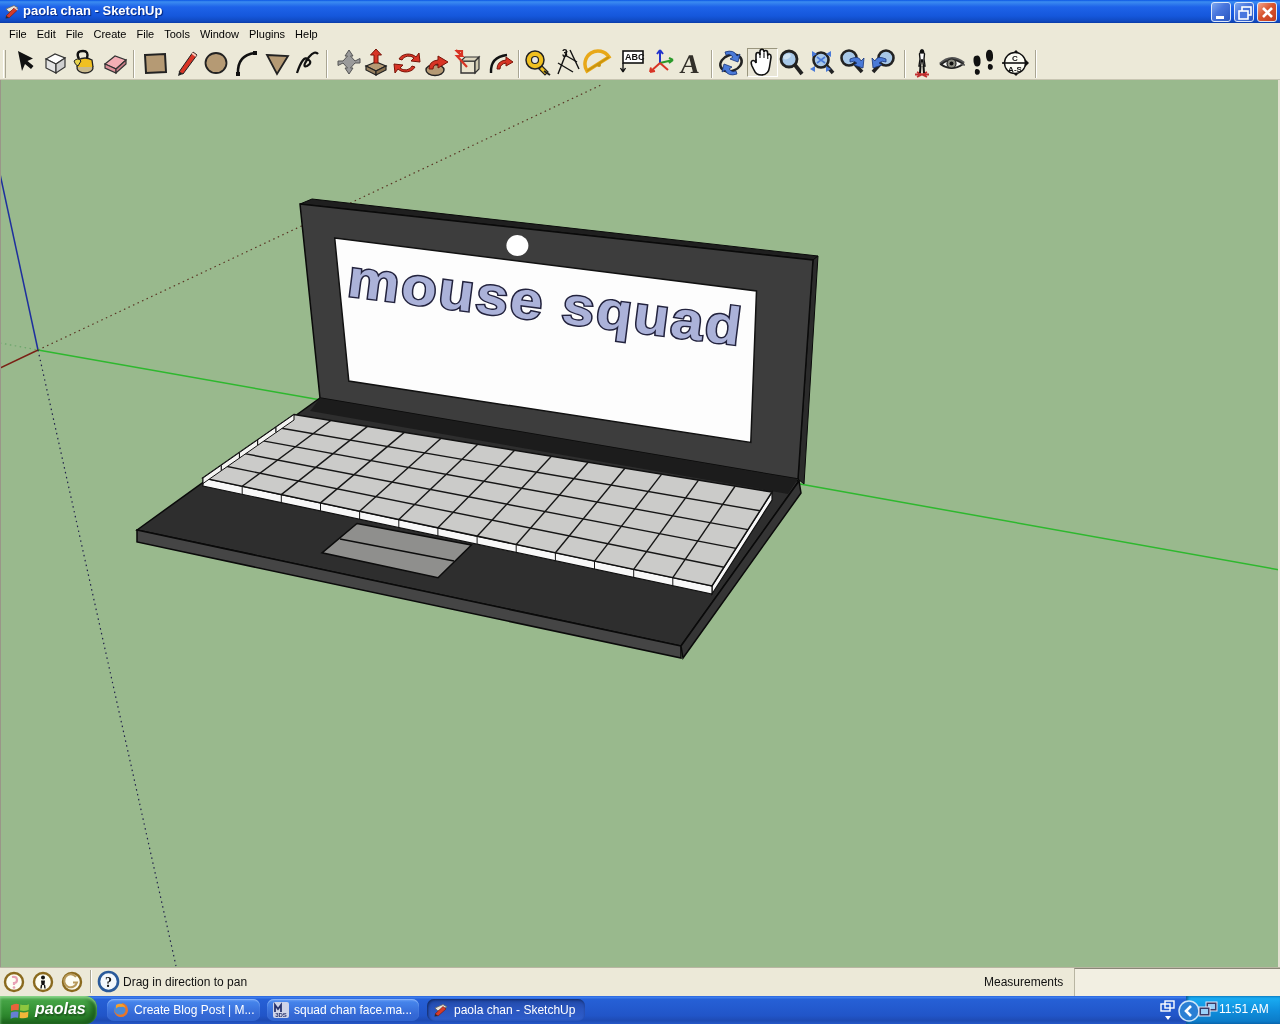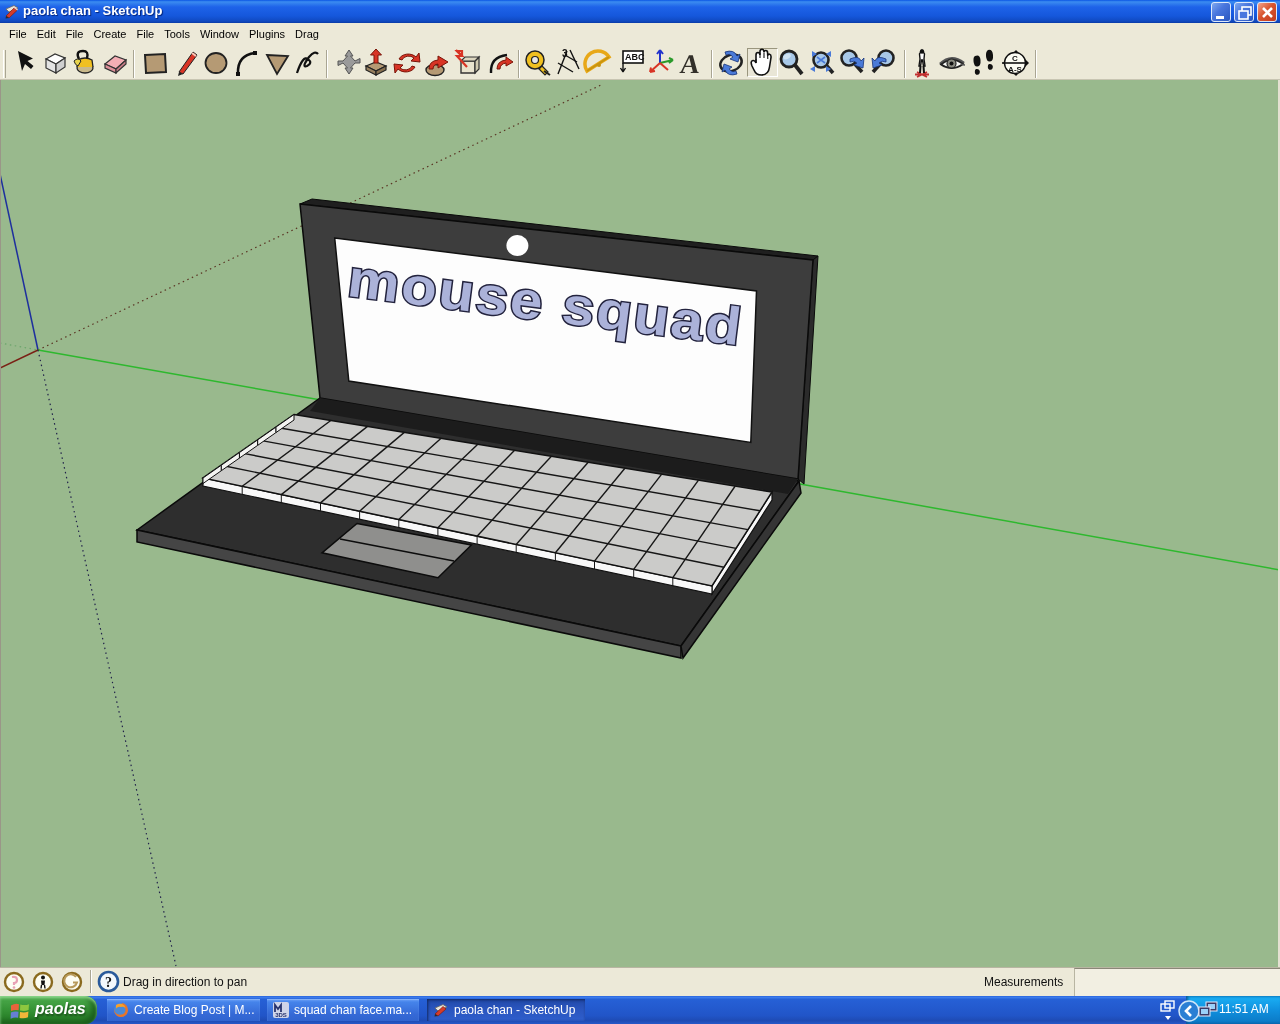--- a/index.html
+++ b/index.html
@@ -42,21 +42,21 @@
 #measbox { position:absolute; left:1074px; top:968px; width:206px; height:28px; background:#f2efe2; border-left:1px solid #b8b5a2; border-top:1px solid #8a8778; }
 .statussep { position:absolute; left:90px; top:970px; width:2px; height:23px; border-left:1px solid #a9a593; border-right:1px solid #fff; }
 
 
 #taskbar { position:absolute; left:0; top:996px; width:1280px; height:28px;
   background:linear-gradient(180deg,#2864DE 0%,#3C7CEC 5%,#2660D6 12%,#2155C8 70%,#1E4BB4 88%,#2658C8 100%); }
 #startbtn { position:absolute; left:0; top:996px; width:97px; height:28px;
   background:linear-gradient(180deg,#5CB85C 0%,#48A648 12%,#359235 50%,#2B842B 80%,#237423 100%);
   border-radius:0 12px 12px 0; box-shadow:inset 0 2px 3px #8fd88f, inset -5px -3px 7px #1a5c1a; }
 #starttext { position:absolute; left:35px; top:4px; color:#fff; font-size:16px; font-weight:bold; font-style:italic; text-shadow:1px 2px 2px #1a4f1a; }
-.taskbtn { position:absolute; top:999px; height:22px; border-radius:0; font-size:12px; color:#fff;
+.taskbtn { position:absolute; top:999px; height:22px; border-radius:7px; font-size:12px; color:#fff;
   background:linear-gradient(180deg,#639CF5 0%,#4583EA 15%,#3569D6 70%,#3064CF 100%); box-shadow:inset 0 1px 1px #8ab4f8; }
 .taskbtn .lbl { position:absolute; left:27px; top:4px; white-space:nowrap; overflow:hidden; }
 #task3 { background:linear-gradient(180deg,#2149A8 0%,#2A55BE 45%,#2E5ECC 100%); box-shadow:inset 1px 1px 3px #10265e; }
 #tray { position:absolute; left:1186px; top:996px; width:94px; height:28px;
   background:linear-gradient(180deg,#14A0E8 0%,#19ACF2 8%,#1090DE 50%,#0C7CC8 90%,#0A70BC 100%);
   box-shadow:inset 2px 0 3px #0a5a9a; }
 #clock { position:absolute; left:1219px; top:1002px; color:#fff; font-size:12px; }
 </style>
 </head>
 <body>
@@ -82,21 +82,21 @@
         </svg>
       </div>
     <div class="tbtn" id="btn-close">
         <svg width="20" height="20">
           <path d="M5 5 L14 14 M14 5 L5 14" stroke="#fff" stroke-width="2.6"></path>
         </svg>
       </div>
   </div>
 
   <div id="menubar">
-    <span>File</span><span>Edit</span><span>File</span><span>Create</span><span>File</span><span>Tools</span><span>Window</span><span>Plugins</span><span>Drag</span>
+    <span>File</span><span>Edit</span><span>File</span><span>Create</span><span>File</span><span>Tools</span><span>Window</span><span>Plugins</span><span>Help</span>
   </div>
 
   <div id="toolbar"></div>
   <div class="grip"></div>
   <div id="pansel"></div>
   <div class="tsep" style="left:133px"></div>
   <div class="tsep" style="left:326px"></div>
   <div class="tsep" style="left:518px"></div>
   <div class="tsep" style="left:711px"></div>
   <div class="tsep" style="left:904px"></div>

